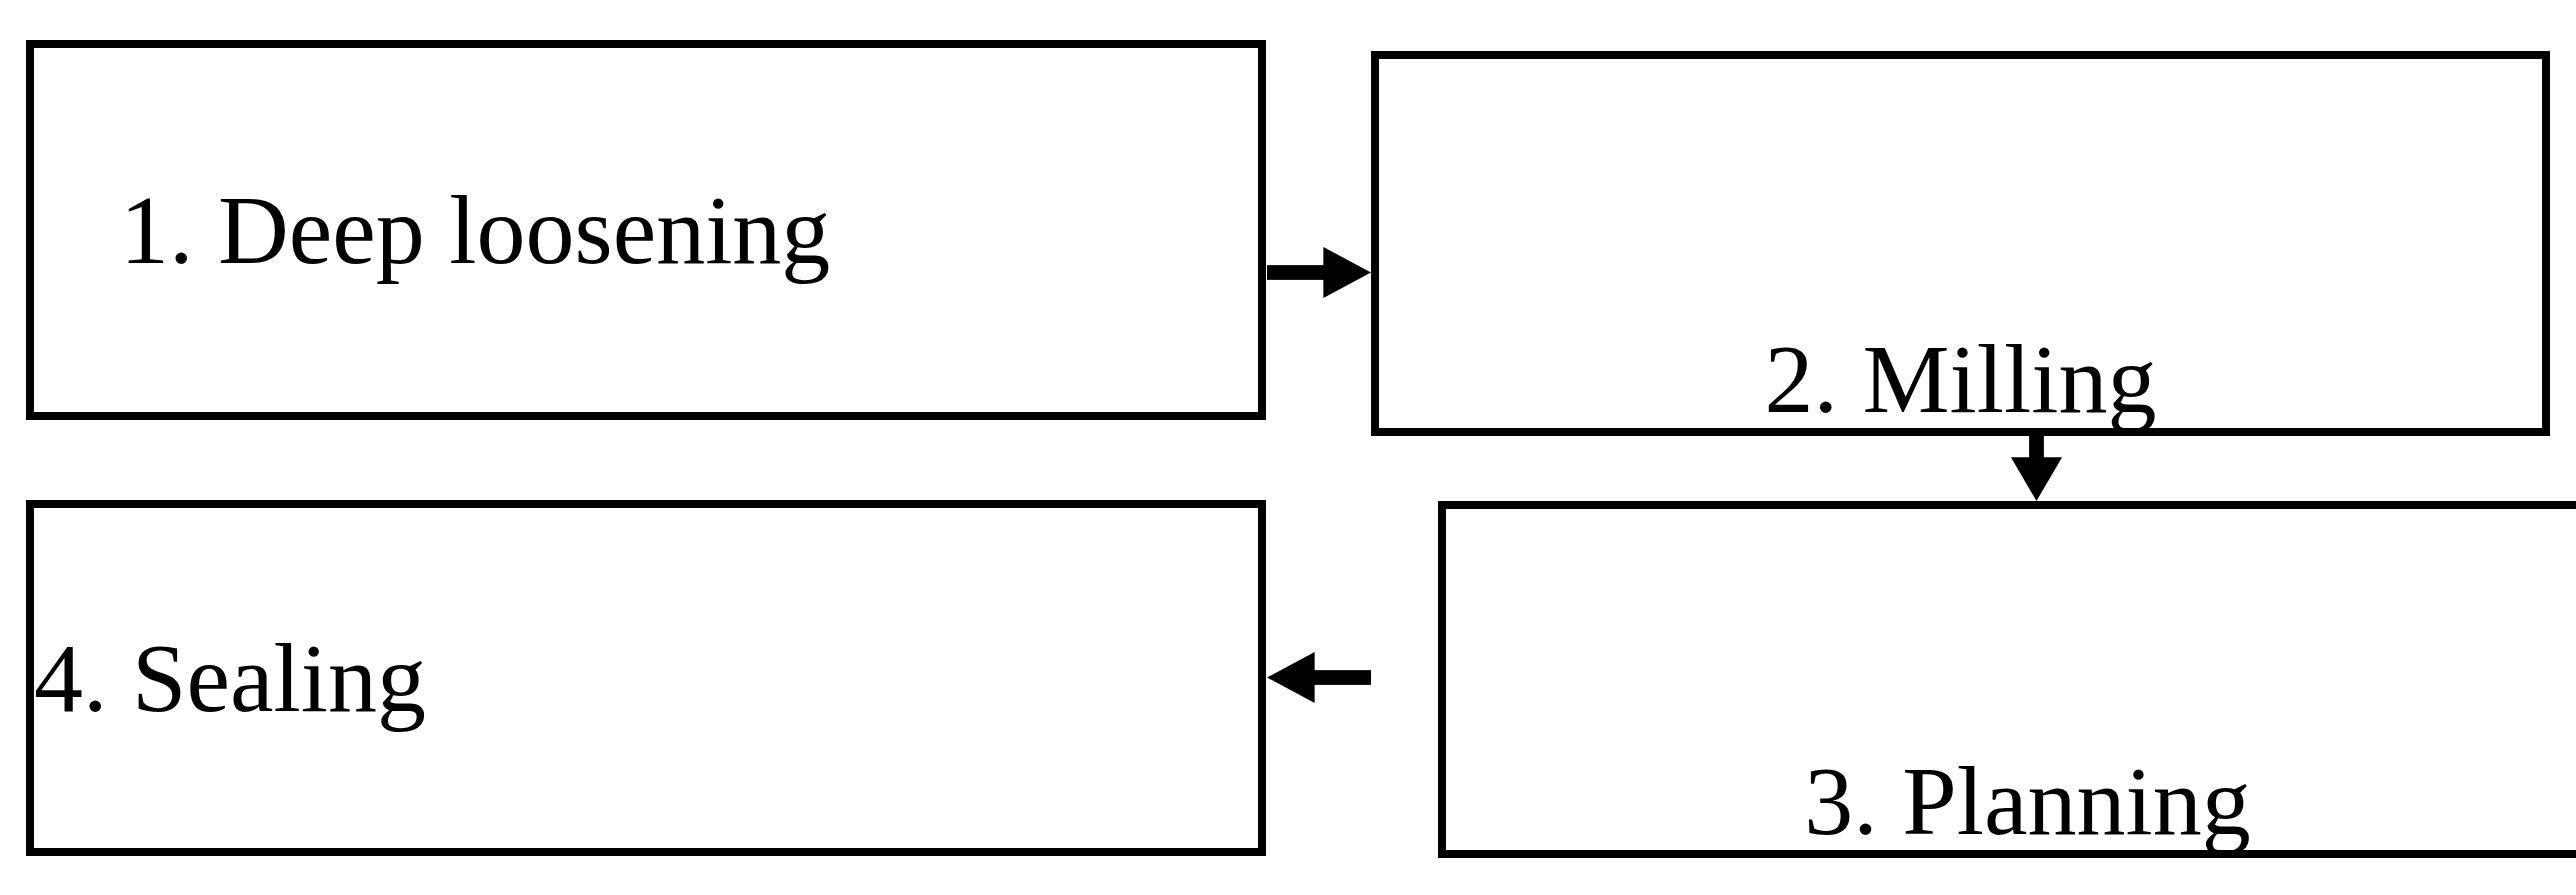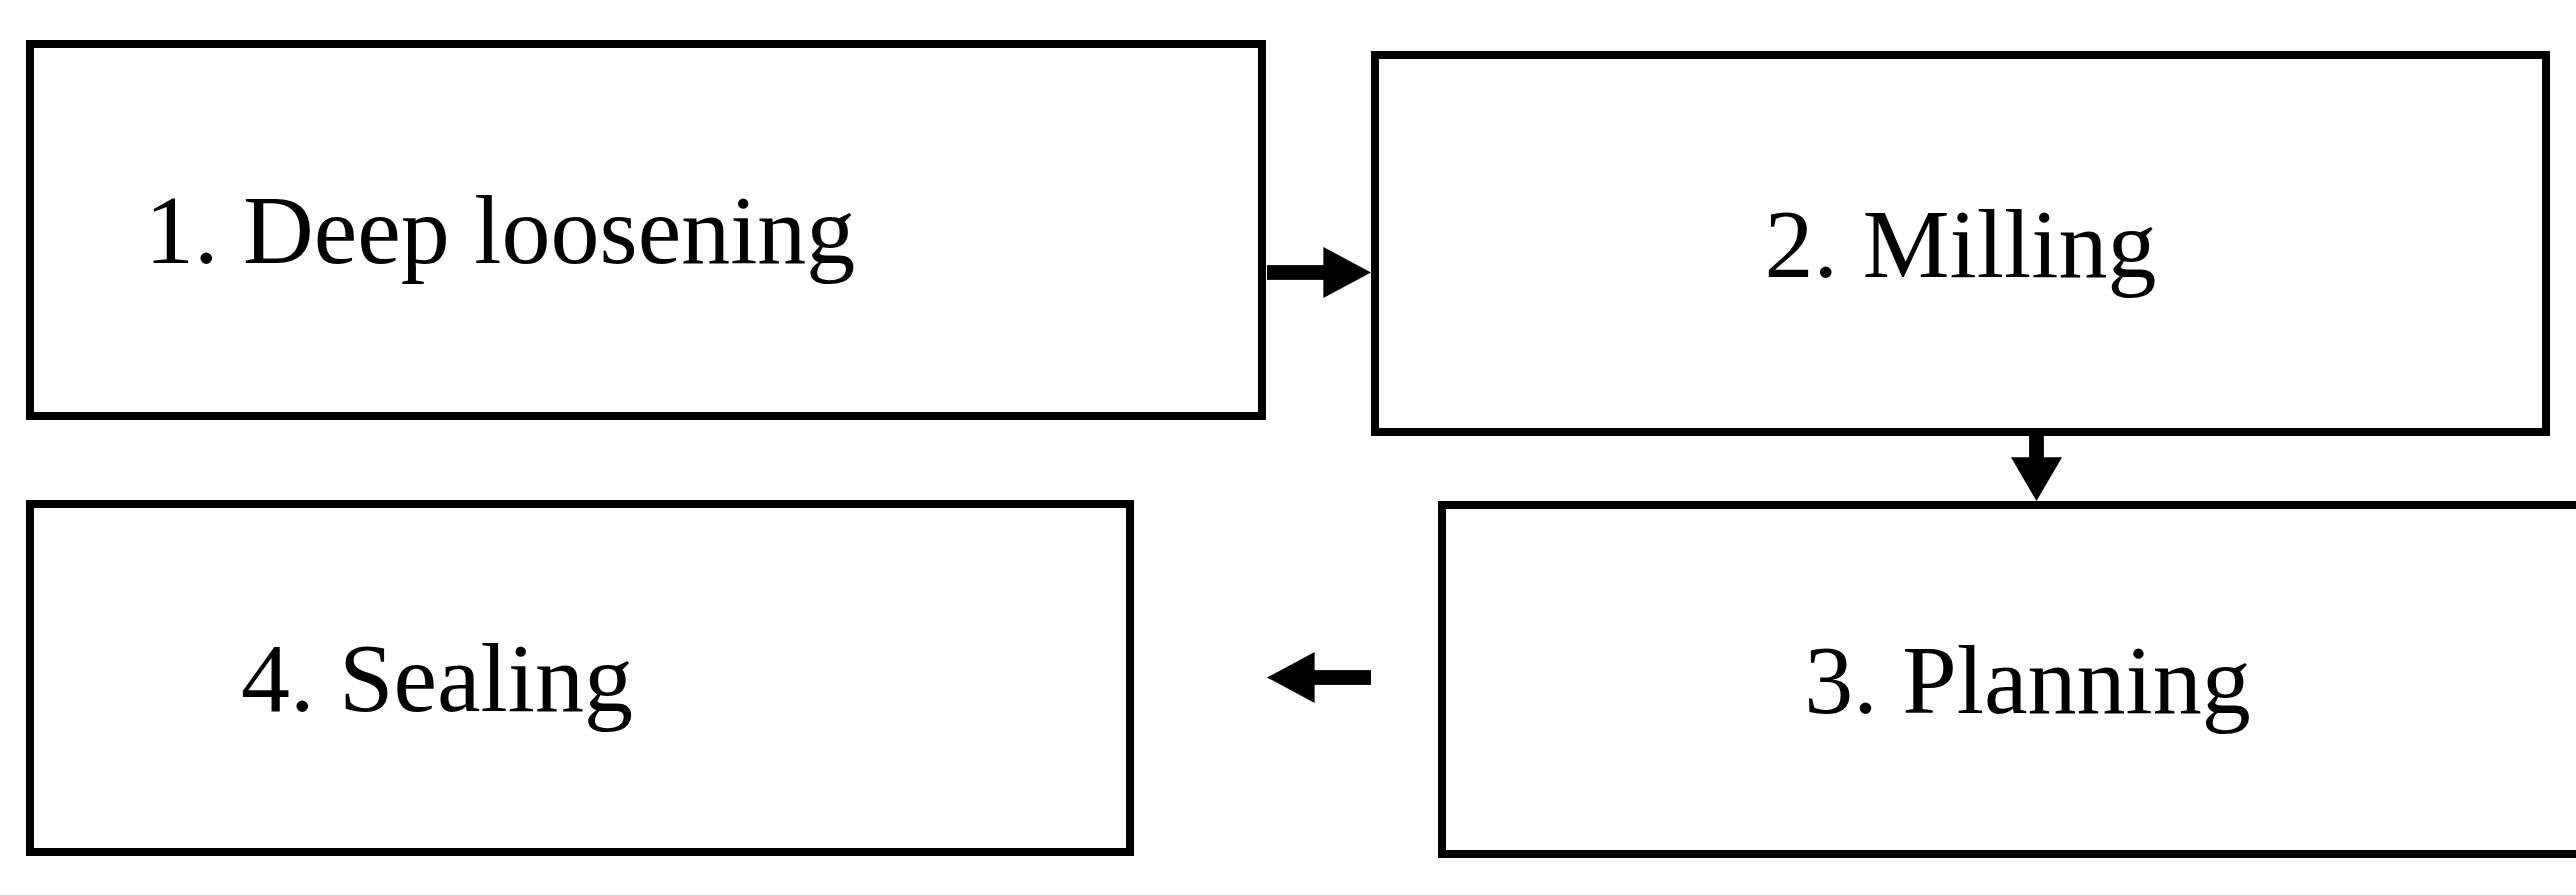--- a/index.html
+++ b/index.html
@@ -21,46 +21,46 @@
     border: 8.8px solid var(--box-border, #000000);
     background: var(--box-fill, #ffffff);
     display: flex;
     align-items: center;
     color: var(--text-color, #000000);
     font-size: 98px;
     line-height: 1;
     white-space: nowrap;
   }
   .flow-box.align-left   { justify-content: flex-start; }
-  .flow-box.align-center { justify-content: center; }
+  .flow-box.align-center { justify-content: center; align-items: flex-end; }
   .arrow {
     position: absolute;
     display: block;
   }
   .arrow svg { display: block; width: 100%; height: 100%; }
   .arrow-fill { fill: var(--arrow-color, #000000); }
 </style>
 </head>
 <body>
 
 <div id="canvas" style="--box-border: #000000; --box-fill: #ffffff; --arrow-color: #000000; --text-color: #000000;">
 
-  <div class="flow-box align-left" style="left:26px; top:40px; width:1240px; height:380px; padding-left:111px;">
+  <div class="flow-box align-left" style="left:26px; top:40px; width:1240px; height:380px; padding-left:86px;">
     <span>1. Deep loosening</span>
   </div>
 
   <div class="flow-box align-center" style="left:1371px; top:51px; width:1179px; height:385px;">
     <span>2. Milling</span>
   </div>
 
   <div class="flow-box align-center" style="left:1438px; top:501px; width:1179px; height:357px;">
     <span>3. Planning</span>
   </div>
 
-  <div class="flow-box align-left" style="left:26px; top:500px; width:1108px; height:356px; padding-left:207px;">
+  <div class="flow-box align-left" style="left:26px; top:500px; width:1240px; height:356px; ">
     <span>4. Sealing</span>
   </div>
 
   <div class="arrow" style="left:1267px; top:243px; width:104px; height:59px;">
     <svg viewBox="0 0 107 60" preserveAspectRatio="none">
       <rect class="arrow-fill" x="0" y="22.5" width="62" height="15"></rect>
       <polygon class="arrow-fill" points="58,4 58,56 107,30"></polygon>
     </svg>
   </div>
 

